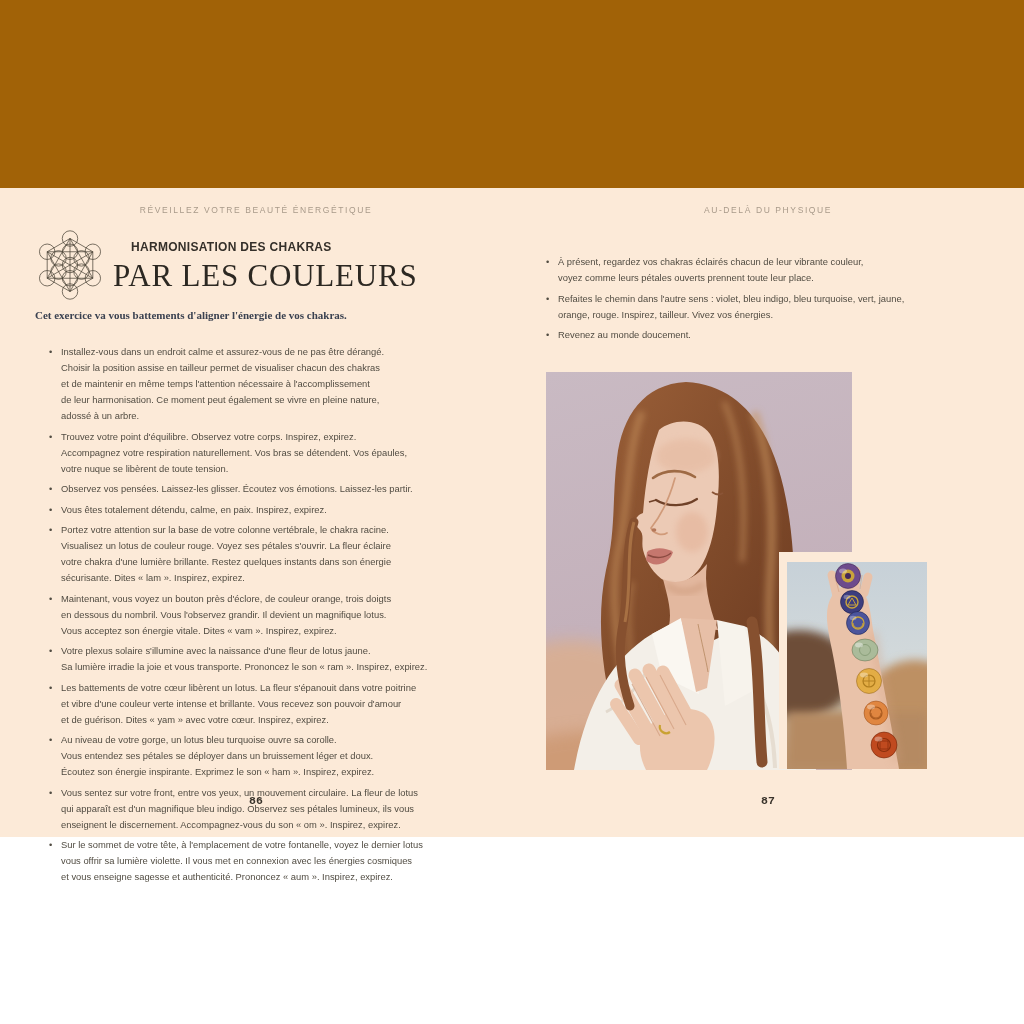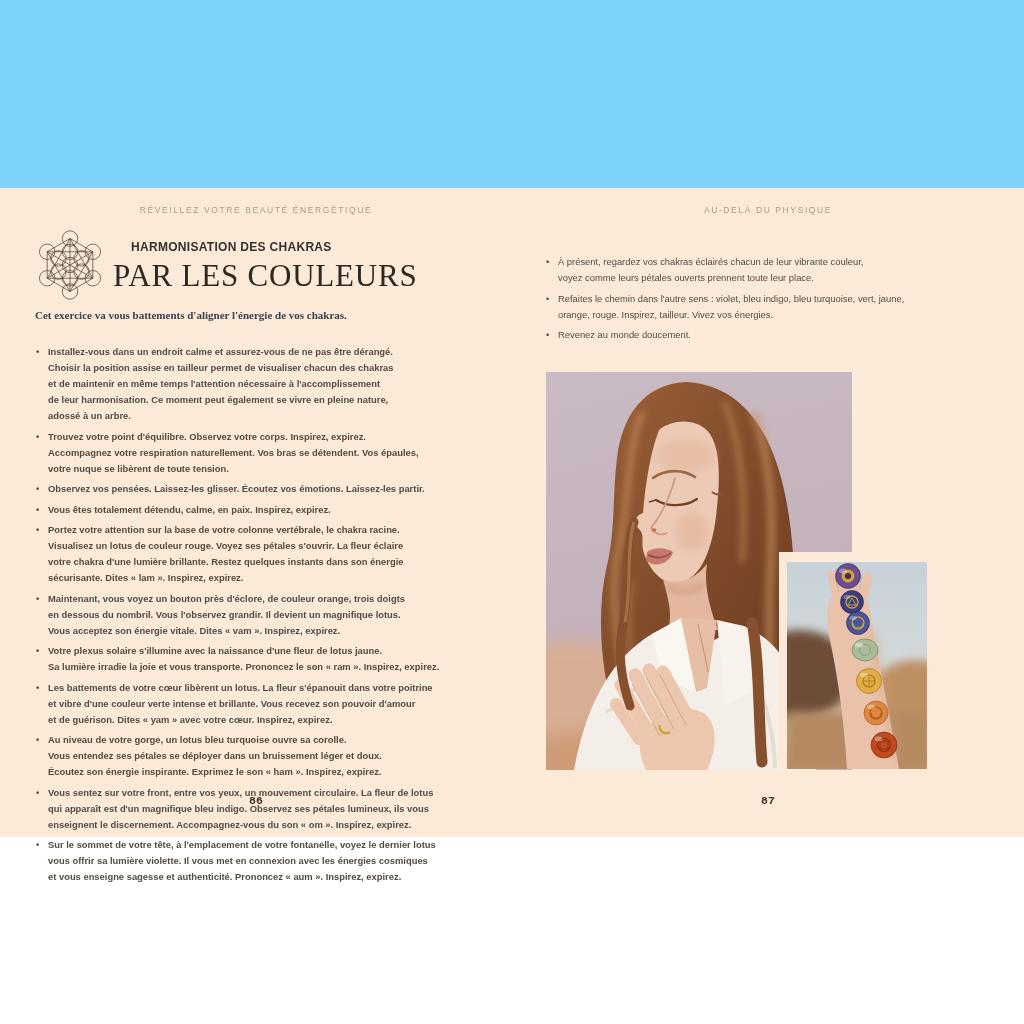--- a/index.html
+++ b/index.html
@@ -1,31 +1,31 @@
 <!DOCTYPE html>
 <html><head>
 <meta charset="utf-8">
 <style>
   html,body{margin:0;padding:0;background:#ffffff;width:1024px;height:1024px;overflow:hidden;}
-  .canvas{position:relative;width:1024px;height:740px;background:#7dd3fc;font-family:"Liberation Sans",sans-serif;}
+  .canvas{position:relative;width:1024px;height:740px;background:#a16207;font-family:"Liberation Sans",sans-serif;}
   .spread{position:absolute;left:0;top:188px;width:1024px;height:649px;background:#fcead8;}
   .page{position:absolute;top:0;width:512px;height:649px;}
   .page-left{left:0;}
   .page-right{left:512px;}
   .running-head{position:absolute;top:17px;left:0;width:100%;text-align:center;
     font-size:8.5px;letter-spacing:1.6px;color:#a89a8a;}
   .metatron{position:absolute;left:33px;top:38px;width:74px;height:78px;}
   .kicker{position:absolute;left:115px;top:52px;font-size:12px;font-weight:600;
     letter-spacing:0.3px;color:#35302a;padding-left:16px;}
   .title{position:absolute;left:113px;top:70px;font-family:"Liberation Serif",serif;
     font-size:31px;letter-spacing:0.8px;color:#2c2822;}
   .intro{position:absolute;left:35px;top:121px;font-family:"Liberation Serif",serif;
     font-weight:bold;font-size:11px;color:#3a4150;}
   .bullets{position:absolute;margin:0;padding:0;list-style:none;width:446px;}
-  .bullets-left{left:35px;top:156px;font-weight:bold;}
+  .bullets-left{left:48px;top:156px;}
   .bullets-right{left:33px;top:66px;width:448px;}
   .bullet{position:relative;margin:0 0 4.5px 0;padding-left:13px;white-space:pre-line;
     font-size:9.4px;line-height:16px;color:#514c42;}
   .bullet::before{content:"\2022";position:absolute;left:1px;top:0;color:#514c42;}
   .folio{position:absolute;top:606px;left:0;width:100%;text-align:center;
     font-family:Liberation Mono, monospace;font-weight:bold;font-size:11.5px;color:#39332b;}
   .photo{position:absolute;overflow:hidden;}
   .photo-portrait{left:546px;top:184px;width:306px;height:398px;}
   .photo-frame{position:absolute;left:779px;top:364px;width:148px;height:217px;background:#fcead8;}
   .photo-stones{left:787px;top:374px;width:140px;height:207px;}

